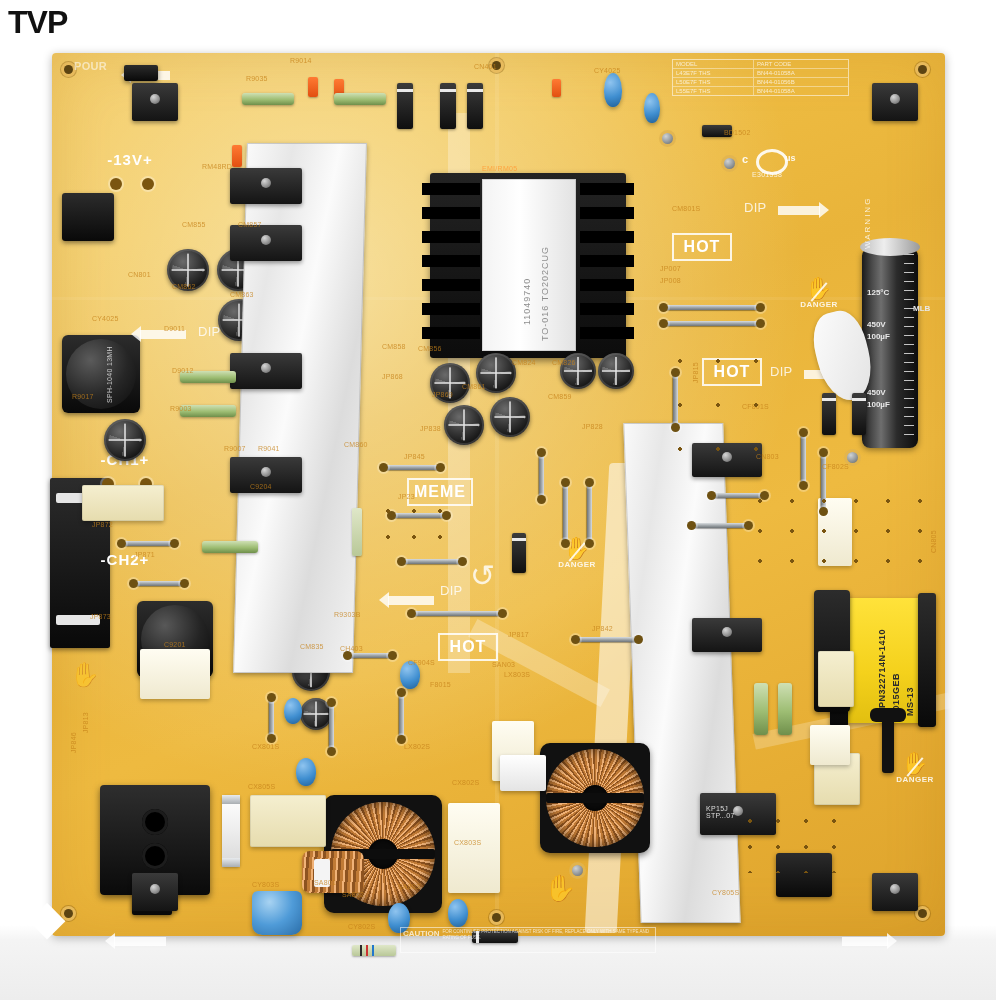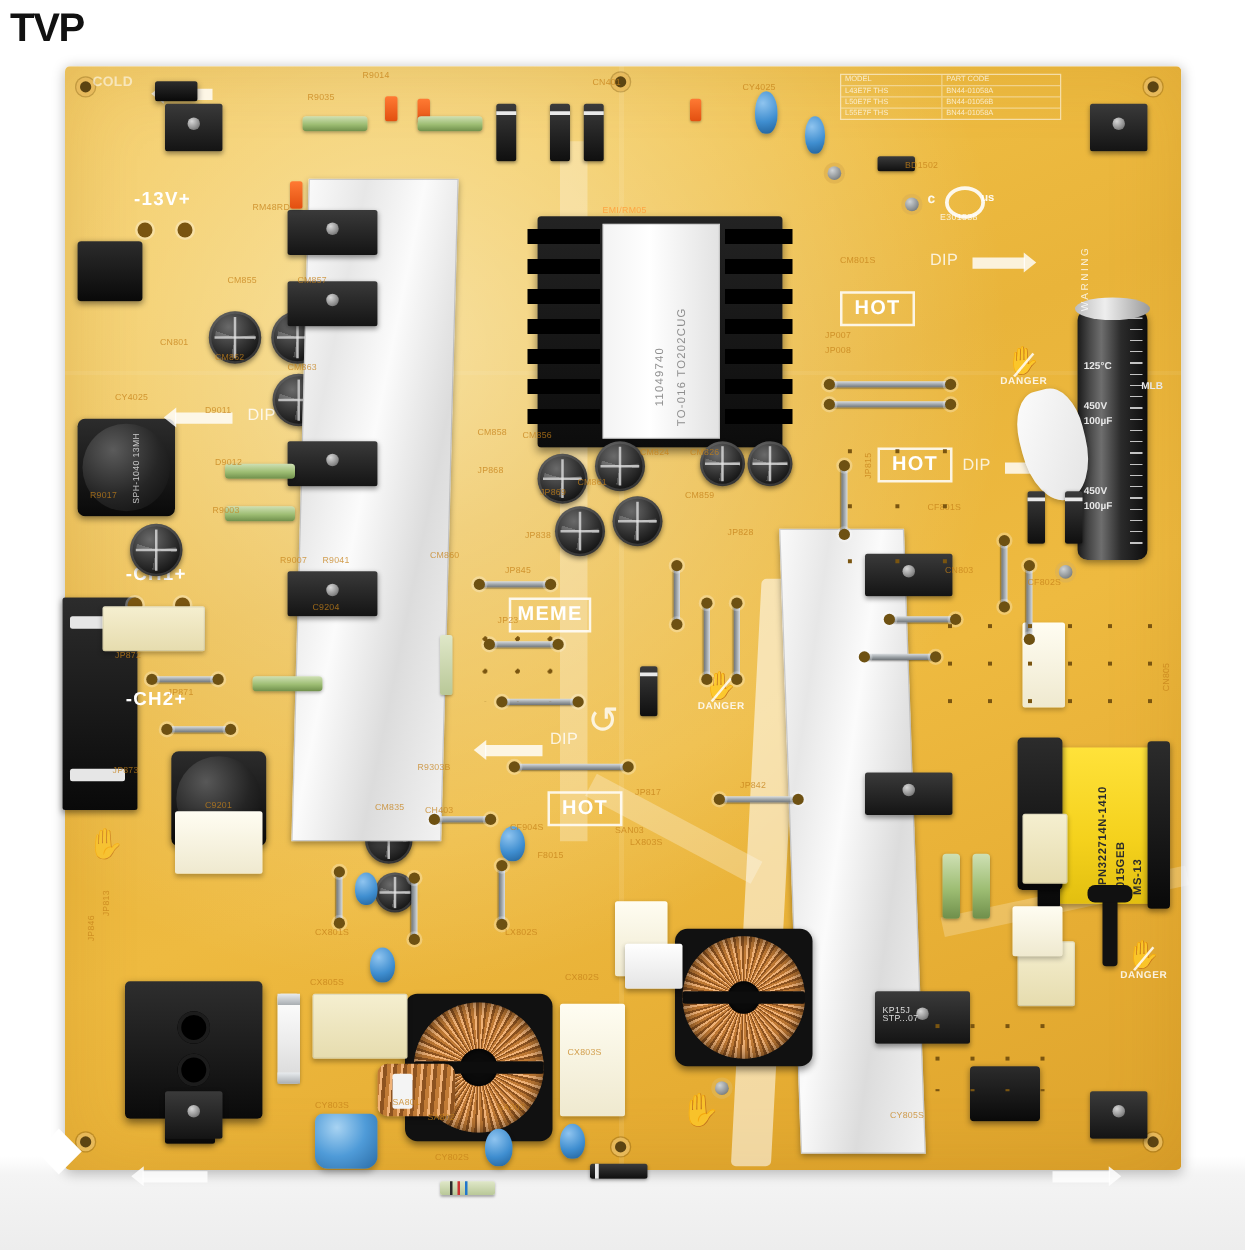--- a/index.html
+++ b/index.html
@@ -218,21 +218,21 @@
     <div class="hole" style="left:12px;top:856px;width:9px;height:9px;"></div>
     <div class="hole" style="left:866px;top:856px;width:9px;height:9px;"></div>
     <div class="hole" style="left:440px;top:8px;width:9px;height:9px;"></div>
     <div class="hole" style="left:440px;top:860px;width:9px;height:9px;"></div>
     <div class="screw" style="left:610px;top:80px;width:11px;height:11px;"></div>
     <div class="screw" style="left:672px;top:105px;width:11px;height:11px;"></div>
     <div class="screw" style="left:604px;top:387px;width:11px;height:11px;"></div>
     <div class="screw" style="left:795px;top:399px;width:11px;height:11px;"></div>
     <div class="screw" style="left:520px;top:812px;width:11px;height:11px;"></div>
 
-    <div class="silk" style="left:22px;top:8px;font-size:11px;font-weight:bold;color:rgba(255,255,255,.55);">COLD</div>
+    <div class="silk" style="left:22px;top:8px;font-size:11px;font-weight:bold;color:rgba(255,255,255,.55);">POUR</div>
     <div class="arrow" style="left:78px;top:18px;width:40px;"></div>
 
     <div class="pntable" style="left:620px;top:6px;">
       <div class="r">
           <div class="c1">MODEL</div>
           <div class="c2">PART CODE</div>
         </div>
       <div class="r">
           <div class="c1">L43E7F THS</div>
           <div class="c2">BN44-01058A</div>
@@ -620,20 +620,24 @@
     <div class="sub" style="left:330px;top:452px;width:80px;height:56px;
       background:radial-gradient(circle 3px at 6px 6px,#7a5510 60%,transparent 61%) 0 0/26px 26px;"></div>
     <div class="sub" style="left:620px;top:300px;width:120px;height:120px;
       background:radial-gradient(circle 3px at 8px 8px,#7a5510 60%,transparent 61%) 0 0/38px 44px;"></div>
     <div class="sub" style="left:700px;top:440px;width:170px;height:90px;
       background:radial-gradient(circle 3px at 8px 8px,#7a5510 60%,transparent 61%) 0 0/32px 30px;"></div>
     <div class="sub" style="left:690px;top:760px;width:110px;height:60px;
       background:radial-gradient(circle 3px at 8px 8px,#7a5510 60%,transparent 61%) 0 0/28px 26px;"></div>
 
     <div class="arrow" style="left:62px;top:884px;width:52px;"></div>
+    <div class="warnbox" style="left:348px;top:874px;width:250px;height:22px;display:flex;gap:3px;">
+      <div style="font-size:8px;font-weight:bold;flex:0 0 auto;">CAUTION</div>
+      <div style="flex:1 1 auto;overflow:hidden;">FOR CONTINUED PROTECTION AGAINST RISK OF FIRE, REPLACE ONLY WITH SAME TYPE AND RATING OF FUSE.</div>
+    </div>
     <div class="arrowR" style="left:790px;top:884px;width:46px;"></div>
 
     <div class="blk" style="left:72px;top:12px;width:34px;height:16px;border-radius:2px;"></div>
     <div class="blk" style="left:80px;top:844px;width:40px;height:18px;border-radius:2px;"></div>
     <div class="to220" style="left:80px;top:30px;width:46px;height:38px;">
         <div class="h"></div>
       </div>
     <div class="to220" style="left:820px;top:30px;width:46px;height:38px;">
         <div class="h"></div>
       </div>

